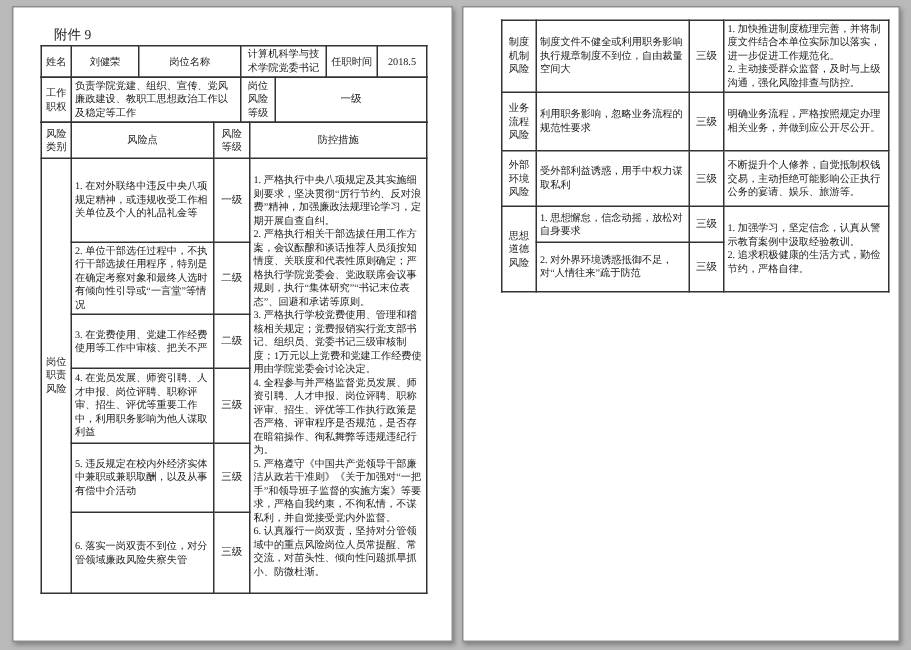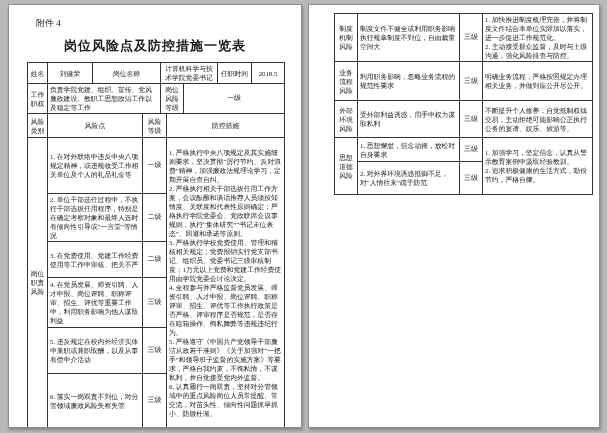--- a/index.html
+++ b/index.html
@@ -28,22 +28,21 @@
   .tblA,.tblB,.tblC{margin-left:18px;}
   .tblB,.tblC{margin-top:-1px;padding-left:32px;}
   .tblR{margin:8px 0 0 25px;}
   .lvl{text-align:center;font-size:7px;font-family:Liberation Serif, serif;}
   .cat{text-align:center;}
 </style>
 </head>
 <body>
 
 <div class="page" id="page-left">
-  <div class="attachment">附件 4</div>
-  <div class="doc-title">岗位风险点及防控措施一览表</div>
+  <div class="attachment">附件 9</div>
 
   <table class="tblA">
     <colgroup>
         <col style="width:20px">
         <col style="width:45px">
         <col style="width:68px">
         <col style="width:57px">
         <col style="width:34px">
         <col style="width:33px">
       </colgroup>

